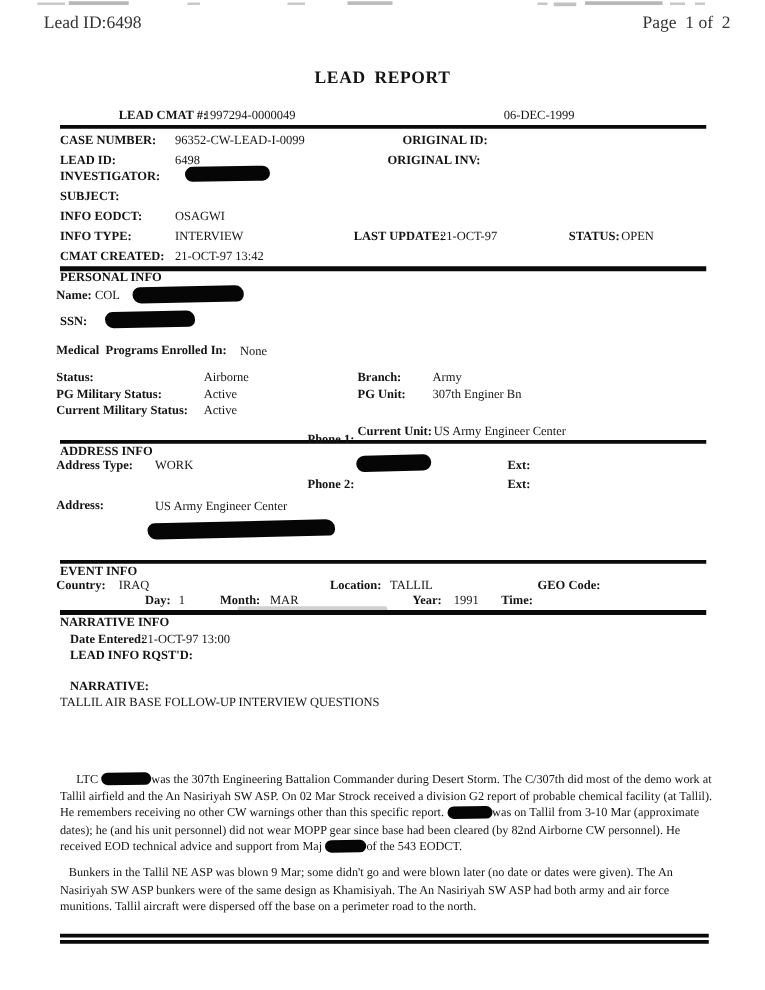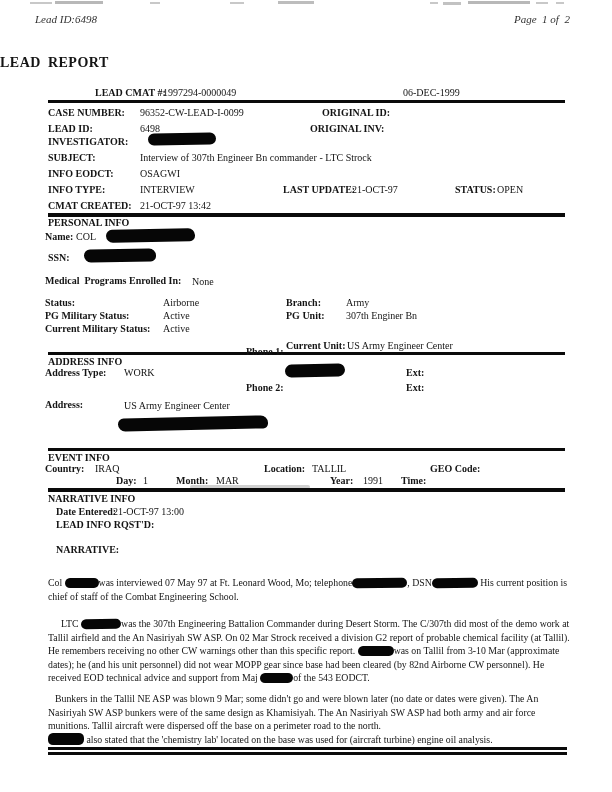--- a/index.html
+++ b/index.html
@@ -3,22 +3,22 @@
 <meta charset="utf-8">
 <style>
   html,body{margin:0;padding:0;background:#e8e8e8;}
   .page{
     position:relative;width:612px;height:792px;background:#ffffff;
     font-family:"Liberation Serif","DejaVu Serif",serif;color:#141414;
     overflow:hidden;margin:0 auto;box-shadow:0 0 4px rgba(0,0,0,.3);
   }
   .t{position:absolute;font-size:10px;line-height:12px;white-space:pre;}
   .b{font-weight:bold;}
-  .sm{font-size:11px;color:#333;font-style:italic;}
-  .title{position:absolute;left:0;top:55px;width:612px;text-align:left;
+  .sm{font-size:14px;color:#333;}
+  .title{position:absolute;left:0;top:55px;width:612px;text-align:center;
          font-size:14px;font-weight:bold;letter-spacing:.5px;word-spacing:3px;}
   .rule{position:absolute;left:48px;width:517px;background:#0a0a0a;}
   .rdx{position:absolute;background:#060606;border-radius:6px;}
   .para{position:absolute;font-size:9.8px;line-height:13.6px;text-align:left;}
   .rd{display:inline-block;background:#060606;height:10px;border-radius:5px;
       vertical-align:-2px;transform:rotate(-.5deg);}
   .artifact{position:absolute;background:#9a9a9a;opacity:.55;}
   .smudge{position:absolute;background:#777;opacity:.35;border-radius:2px;}
 </style>
 </head>
@@ -53,21 +53,20 @@
   <span class="t b" style="left:322px;top:107px">ORIGINAL ID:</span>
 
   <span class="t b" style="left:48px;top:123px">LEAD ID:</span>
   <span class="t" style="left:140px;top:123px">6498</span>
   <span class="t b" style="left:310px;top:123px">ORIGINAL INV:</span>
 
   <span class="t b" style="left:48px;top:136px">INVESTIGATOR:</span>
   <div class="rdx" style="left:148px;top:133px;width:68px;height:12px;transform:rotate(-1deg)"></div>
 
   <span class="t b" style="left:48px;top:152px">SUBJECT:</span>
-  <span class="t" style="left:140px;top:152px">Interview of 307th Engineer Bn commander - LTC Strock</span>
 
   <span class="t b" style="left:48px;top:168px">INFO EODCT:</span>
   <span class="t" style="left:140px;top:168px">OSAGWI</span>
 
   <span class="t b" style="left:48px;top:184px">INFO TYPE:</span>
   <span class="t" style="left:140px;top:184px">INTERVIEW</span>
   <span class="t b" style="left:283px;top:184px">LAST UPDATE:</span>
   <span class="t" style="left:352px;top:184px">21-OCT-97</span>
   <span class="t b" style="left:455px;top:184px">STATUS:</span>
   <span class="t" style="left:497px;top:184px">OPEN</span>
@@ -145,33 +144,28 @@
   <div class="rule" style="top:488px;height:3.5px"></div>
 
   <span class="t b" style="left:48px;top:493px">NARRATIVE INFO</span>
 
   <span class="t b" style="left:56px;top:506px">Date Entered:</span>
   <span class="t" style="left:113px;top:506px">21-OCT-97 13:00</span>
 
   <span class="t b" style="left:56px;top:519px">LEAD INFO RQST'D:</span>
 
   <span class="t b" style="left:56px;top:544px">NARRATIVE:</span>
+  <span class="t" style="left:48px;top:557px">TALLIL AIR BASE FOLLOW-UP INTERVIEW QUESTIONS</span>
 
-  <div class="para" style="left:48px;top:576px;width:522px">
-    <span>Col </span><span class="rd" style="width:34px"></span><span>was interviewed 07 May 97 at Ft. Leonard Wood, Mo; telephone</span><span class="rd" style="width:55px"></span><span>, DSN</span><span class="rd" style="width:46px"></span><span> His current position is chief of staff of the Combat Engineering School.</span>
-  </div>
 
   <div class="para" style="left:48px;top:617px;width:522px;text-indent:13px">
     <span>LTC </span><span class="rd" style="width:40px"></span><span>was the 307th Engineering Battalion Commander during Desert Storm. The C/307th did most of the demo work at Tallil airfield and the An Nasiriyah SW  ASP. On 02 Mar Strock received a division G2 report of probable chemical facility (at Tallil). He remembers receiving no other CW warnings other than this specific report. </span><span class="rd" style="width:36px"></span><span>was on Tallil from 3-10 Mar (approximate dates); he (and his unit personnel) did not wear MOPP gear since base had been cleared (by 82nd Airborne CW personnel). He received EOD technical advice and support from Maj </span><span class="rd" style="width:33px"></span><span>of the 543 EODCT.</span>
   </div>
 
   <div class="para" style="left:48px;top:692px;width:516px;text-indent:7px">
     <span>Bunkers in the  Tallil NE ASP was blown 9 Mar; some didn't go and were blown later (no date or dates were given). The An Nasiriyah SW ASP bunkers were of the same design as Khamisiyah. The An Nasiriyah SW ASP had both army and air force munitions. Tallil aircraft were dispersed off the base on a perimeter road to the north.</span>
   </div>
 
-  <div class="para" style="left:48px;top:733px;width:522px">
-    <span class="rd" style="width:36px;height:12px"></span> <span>also stated that the 'chemistry lab' located on the base was used for (aircraft turbine) engine oil analysis.</span>
-  </div>
 
   <div class="rule" style="top:747px;height:2.5px;width:519px"></div>
   <div class="rule" style="top:752px;height:2.5px;width:519px"></div>
 
 </div>
 
 </body></html>

